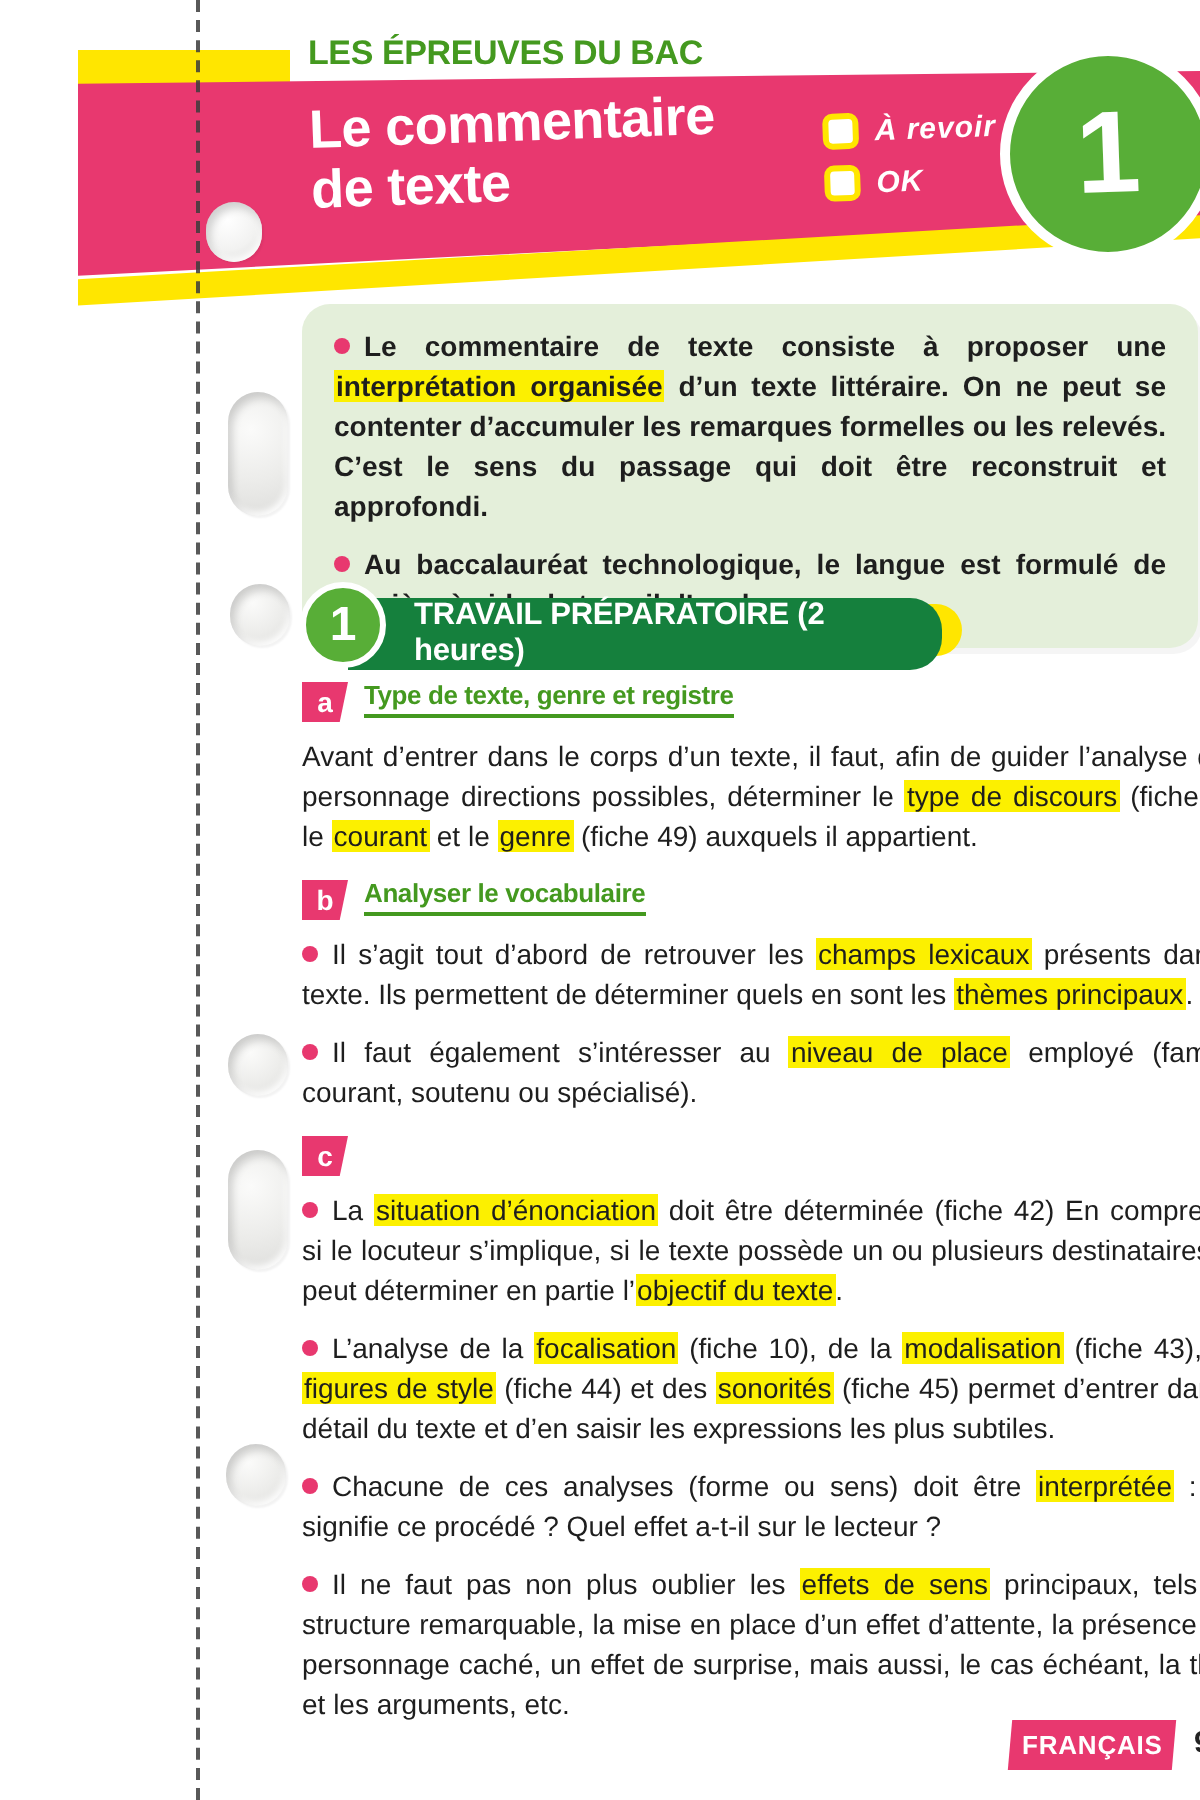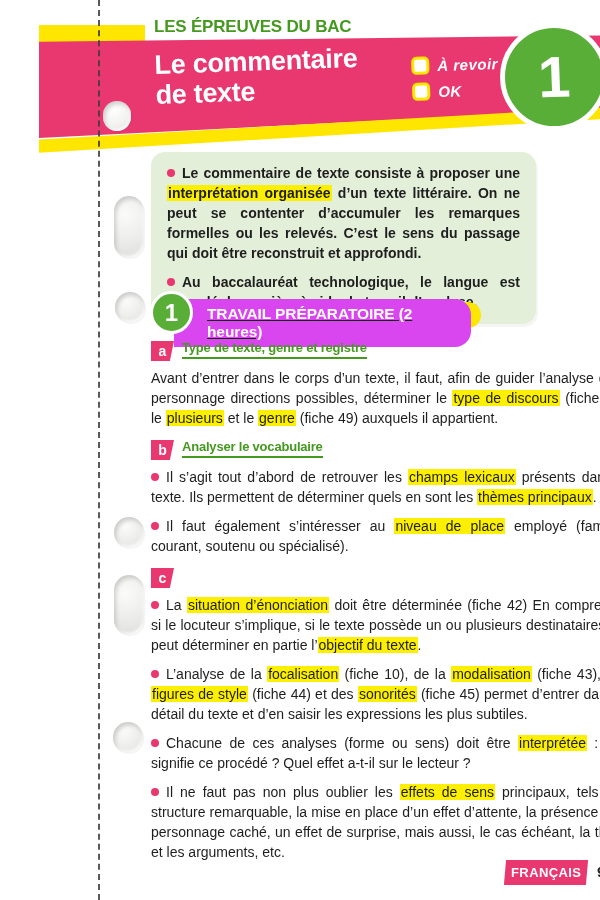--- a/index.html
+++ b/index.html
@@ -21,31 +21,31 @@
   .doc-title{position:absolute;left:115px;top:50px;margin:0;font-size:27px;line-height:30px;font-weight:800;
           color:#fff;transform:rotate(-2deg);transform-origin:left top;letter-spacing:-.3px;}
   .checks{position:absolute;left:372px;top:57px;transform:rotate(-2deg);transform-origin:left top;}
   .check-row{display:flex;align-items:center;margin-bottom:8px;}
   .checkbox{width:12px;height:12px;background:#fff;border:3px solid #ffe600;border-radius:5px;margin-right:8px;cursor:pointer;}
   .check-label{color:#fff;font-size:15px;font-weight:600;font-style:italic;letter-spacing:.5px;}
   .unit-badge{position:absolute;left:461px;top:23px;width:98px;height:98px;border:5px solid #fff;border-radius:50%;
           background:#58ae37;display:flex;align-items:center;justify-content:center;}
   .unit-badge span{color:#fff;font-size:58px;font-weight:bold;line-height:1;transform:rotate(-2deg);}
   
-  .intro{position:absolute;left:112px;top:152px;width:385px;box-sizing:border-box;
+  .intro{position:absolute;left:112px;top:152px;width:448px;box-sizing:border-box;
          background:#e4efda;border-radius:14px;padding:11px 16px 12px 16px;box-shadow:2px 3px 0 rgba(0,0,0,.04);}
   .intro p{margin:0 0 9px 0;font-size:14px;line-height:20px;font-weight:bold;text-align:justify;hyphens:auto;}
   .intro p:last-child{margin-bottom:0;}
   .dot{display:inline-block;width:8px;height:8px;border-radius:50%;background:#e8386f;margin:0 7px 1px 0;vertical-align:baseline;}
   .hl{background:#fcf000;padding:0 1px;}
   
   .section-head{position:absolute;left:111px;top:291px;height:44px;}
   .pill-accent{position:absolute;left:309px;top:11px;width:22px;height:26px;background:#ffe600;border-radius:0 13px 13px 0;}
-  .pill{position:absolute;left:24px;top:8px;width:297px;height:48px;background:#d946ef;border-radius:0 16px 16px 0;
-        display:flex;align-items:center;text-decoration:underline;}
+  .pill{position:absolute;left:24px;top:8px;width:297px;height:36px;background:#15803d;border-radius:0 16px 16px 0;
+        display:flex;align-items:center;}
   .pill span{color:#fff;font-weight:bold;font-size:15.5px;letter-spacing:-.1px;padding-left:33px;}
   .sec-num{position:absolute;left:0;top:0;width:37px;height:37px;border:3px solid #fff;border-radius:50%;background:#58ae37;
         display:flex;align-items:center;justify-content:center;z-index:2;}
   .sec-num span{color:#fff;font-size:24px;font-weight:bold;}
   
   .content{position:absolute;left:112px;top:340px;width:478px;}
   .subhead{display:flex;align-items:flex-start;margin:11px 0 7px 0;}
   .subhead:first-child{margin-top:0;}
   .letter-badge{flex:0 0 auto;width:23px;height:20px;background:#e8386f;color:#fff;font-weight:bold;font-size:14px;
         display:flex;align-items:center;justify-content:center;margin:1px 8px 0 0;
@@ -112,21 +112,21 @@
       <span>1</span>
     </div>
   </div>
 
   <div class="content">
 
     <div class="subhead">
       <span class="letter-badge">a</span>
       <h2>Type de texte, genre et registre</h2>
     </div>
-    <p><span><span>Avant d’entrer dans le corps d’un texte, il faut, afin de guider l’analyse dans personnage directions possibles, déterminer le </span><span class="hl">type de discours</span><span> (fiche 48), le </span><span class="hl">plusieurs</span><span> et le </span><span class="hl">genre</span><span> (fiche 49) auxquels il appartient.</span></span></p>
+    <p><span><span>Avant d’entrer dans le corps d’un texte, il faut, afin de guider l’analyse dans personnage directions possibles, déterminer le </span><span class="hl">type de discours</span><span> (fiche 48), le </span><span class="hl">courant</span><span> et le </span><span class="hl">genre</span><span> (fiche 49) auxquels il appartient.</span></span></p>
 
     <div class="subhead">
       <span class="letter-badge">b</span>
       <h2>Analyser le vocabulaire</h2>
     </div>
     <p><span class="dot"></span><span><span>Il s’agit tout d’abord de retrouver les </span><span class="hl">champs lexicaux</span><span> présents dans le texte. Ils permettent de déterminer quels en sont les </span><span class="hl">thèmes principaux</span><span>.</span></span></p>
     <p><span class="dot"></span><span><span>Il faut également s’intéresser au </span><span class="hl">niveau de place</span><span> employé (familier, courant, soutenu ou spécialisé).</span></span></p>
 
     <div class="subhead">
       <span class="letter-badge">c</span>

